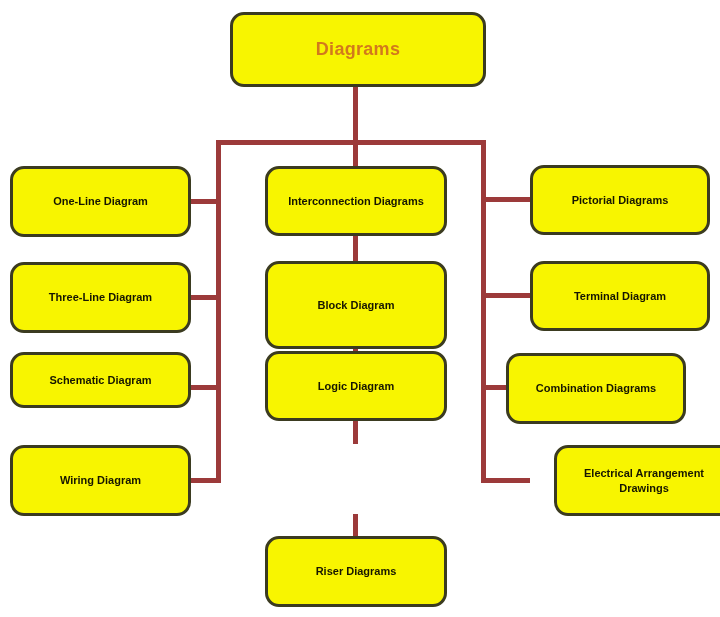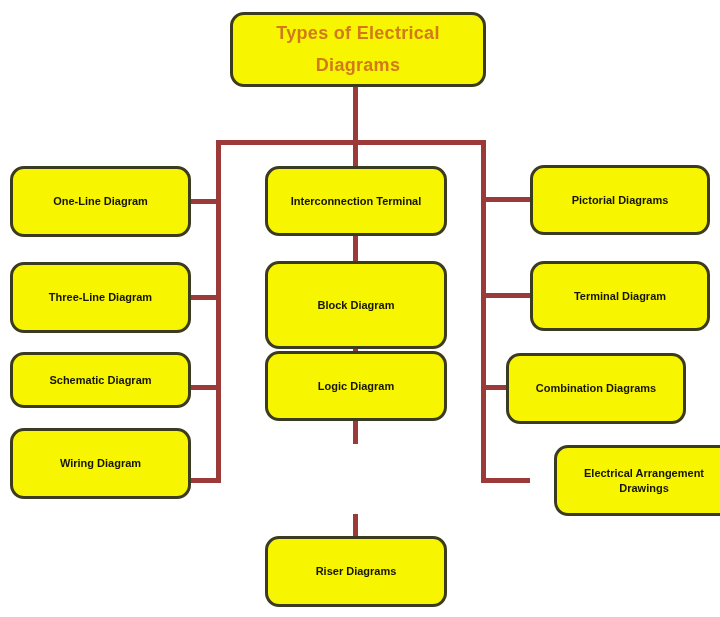--- a/index.html
+++ b/index.html
@@ -71,39 +71,38 @@
   <div class="line h" style="left:484px;top:293px;width:46px"></div>
   <div class="line h" style="left:484px;top:385px;width:46px"></div>
   <div class="line h" style="left:484px;top:478px;width:46px"></div>
 
   <div class="line v" style="left:353px;top:236px;height:25px"></div>
   <div class="line v" style="left:353px;top:331px;height:20px"></div>
   <div class="line v" style="left:353px;top:421px;height:23px"></div>
   <div class="line v" style="left:353px;top:514px;height:22px"></div>
 
   <div class="node title" style="left:230px;top:12px;width:256px;height:75px">
-    <span>Types of Electrical</span>
     <span>Diagrams</span>
   </div>
 
   <div class="node" style="left:10px;top:166px;width:181px;height:71px">
     <span>One-Line Diagram</span>
   </div>
   <div class="node" style="left:10px;top:262px;width:181px;height:71px">
     <span>Three-Line Diagram</span>
   </div>
   <div class="node" style="left:10px;top:352px;width:181px;height:56px">
     <span>Schematic Diagram</span>
   </div>
-  <div class="node" style="left:10px;top:428px;width:181px;height:71px">
+  <div class="node" style="left:10px;top:445px;width:181px;height:71px">
     <span>Wiring Diagram</span>
   </div>
 
   <div class="node" style="left:265px;top:166px;width:182px;height:70px">
-    <span>Interconnection Terminal</span>
+    <span>Interconnection Diagrams</span>
   </div>
   <div class="node" style="left:265px;top:261px;width:182px;height:88px">
     <span>Block Diagram</span>
   </div>
   <div class="node" style="left:265px;top:351px;width:182px;height:70px">
     <span>Logic Diagram</span>
   </div>
   <div class="node" style="left:265px;top:536px;width:182px;height:71px">
     <span>Riser Diagrams</span>
   </div>

